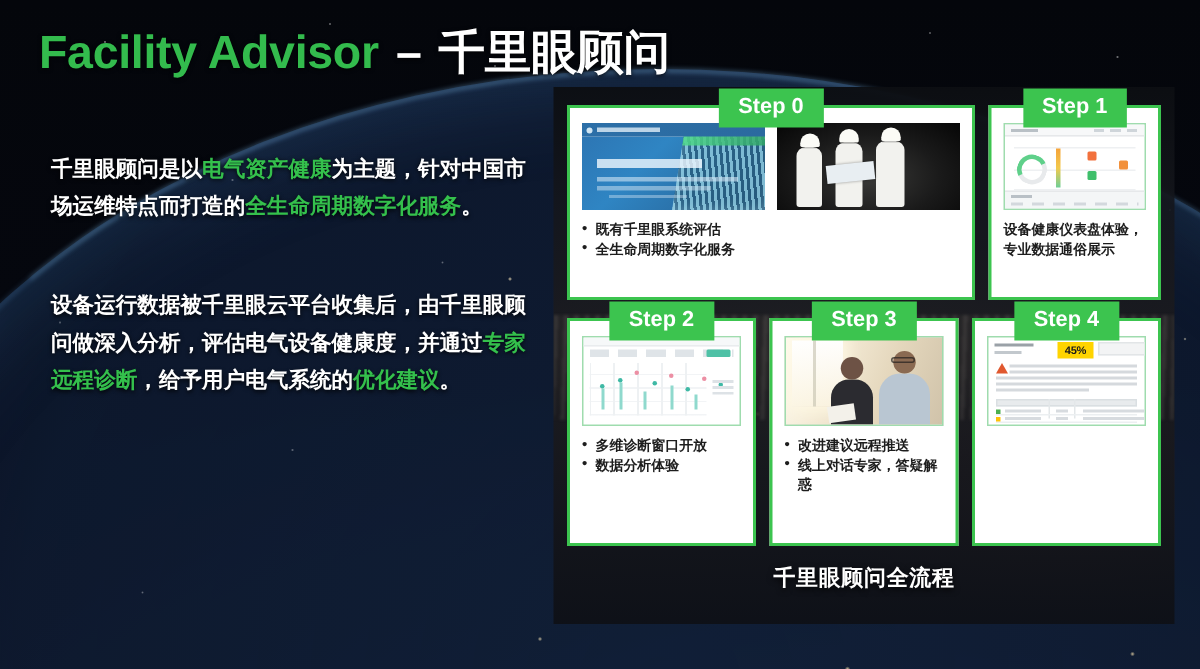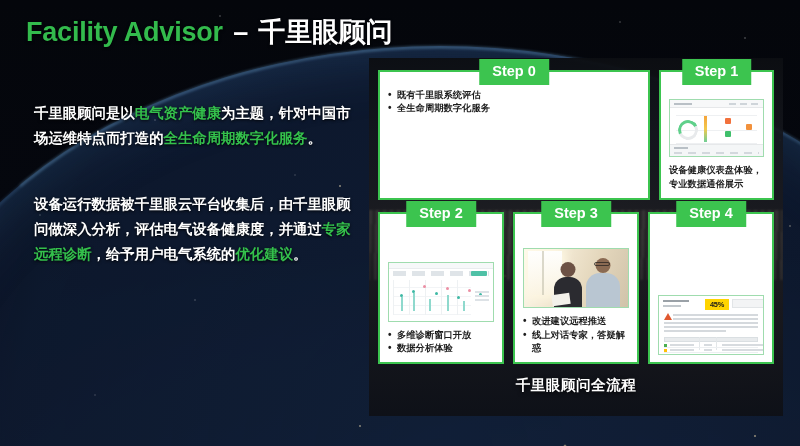--- a/index.html
+++ b/index.html
@@ -88,21 +88,21 @@
       radial-gradient(1px 1px at 40px 215px, rgba(255,255,255,.4), transparent),
       radial-gradient(1px 1px at 295px 175px, rgba(255,255,255,.35), transparent),
       radial-gradient(1px 1px at 195px 300px, rgba(255,255,255,.45), transparent),
       radial-gradient(1px 1px at 95px 395px, rgba(255,255,255,.35), transparent),
       radial-gradient(1px 1px at 780px 140px, rgba(255,255,255,.4), transparent);
   }
 
   
   .title {
     position: absolute; left: 26px; top: 14px;
-    font-size: 27px; font-weight: 700;
+    font-size: 31px; font-weight: 700;
     letter-spacing: -0.2px;
     white-space: nowrap;
     text-shadow: 0 1px 3px rgba(0,0,0,.85);
   }
   .title .en  { color: #33bb4d; }
   .title .dash{ color: #ffffff; font-weight: 700; padding: 0 3px; }
   .title .cn  { color: #ffffff; font-weight: 700; }
 
   
   .copy { position: absolute; left: 34px; width: 320px; }
@@ -147,40 +147,40 @@
   }
   .row { display: flex; gap: 9px; }
   .row-1 { height: 130px; }
   .row-2 { height: 152px; }
 
   .card {
     position: relative;
     background: #ffffff;
     border: 2px solid #3cc44f;
     padding: 10px 8px 7px 8px;
-    display: flex; flex-direction: column; justify-content: flex-end;
+    display: flex; flex-direction: column;
   }
   .card-wide { flex: 0 0 272px; }
   .card-nar  { flex: 1 1 auto; }
   .card-eq   { flex: 1 1 0; }
 
   .step-badge {
     position: absolute;
     top: -13px; left: 50%; transform: translateX(-50%);
     background: #3cc44f;
     color: #ffffff;
     font-size: 14.5px; font-weight: 700;
     line-height: 1;
     padding: 5px 13px 6px 13px;
     white-space: nowrap;
     z-index: 3;
   }
 
   .card-body { display: flex; gap: 8px; flex: 1; min-height: 0; }
-  .col { display: flex; flex-direction: row; flex: 1; min-width: 0; }
+  .col { display: flex; flex-direction: column; flex: 1; min-width: 0; }
 
   .thumb {
     position: relative;
     overflow: hidden;
     background: #eef1f4;
     flex: 0 0 auto;
   }
   .thumb-bordered { border: 1px solid #9fdcae; }
 
   .bullets {

